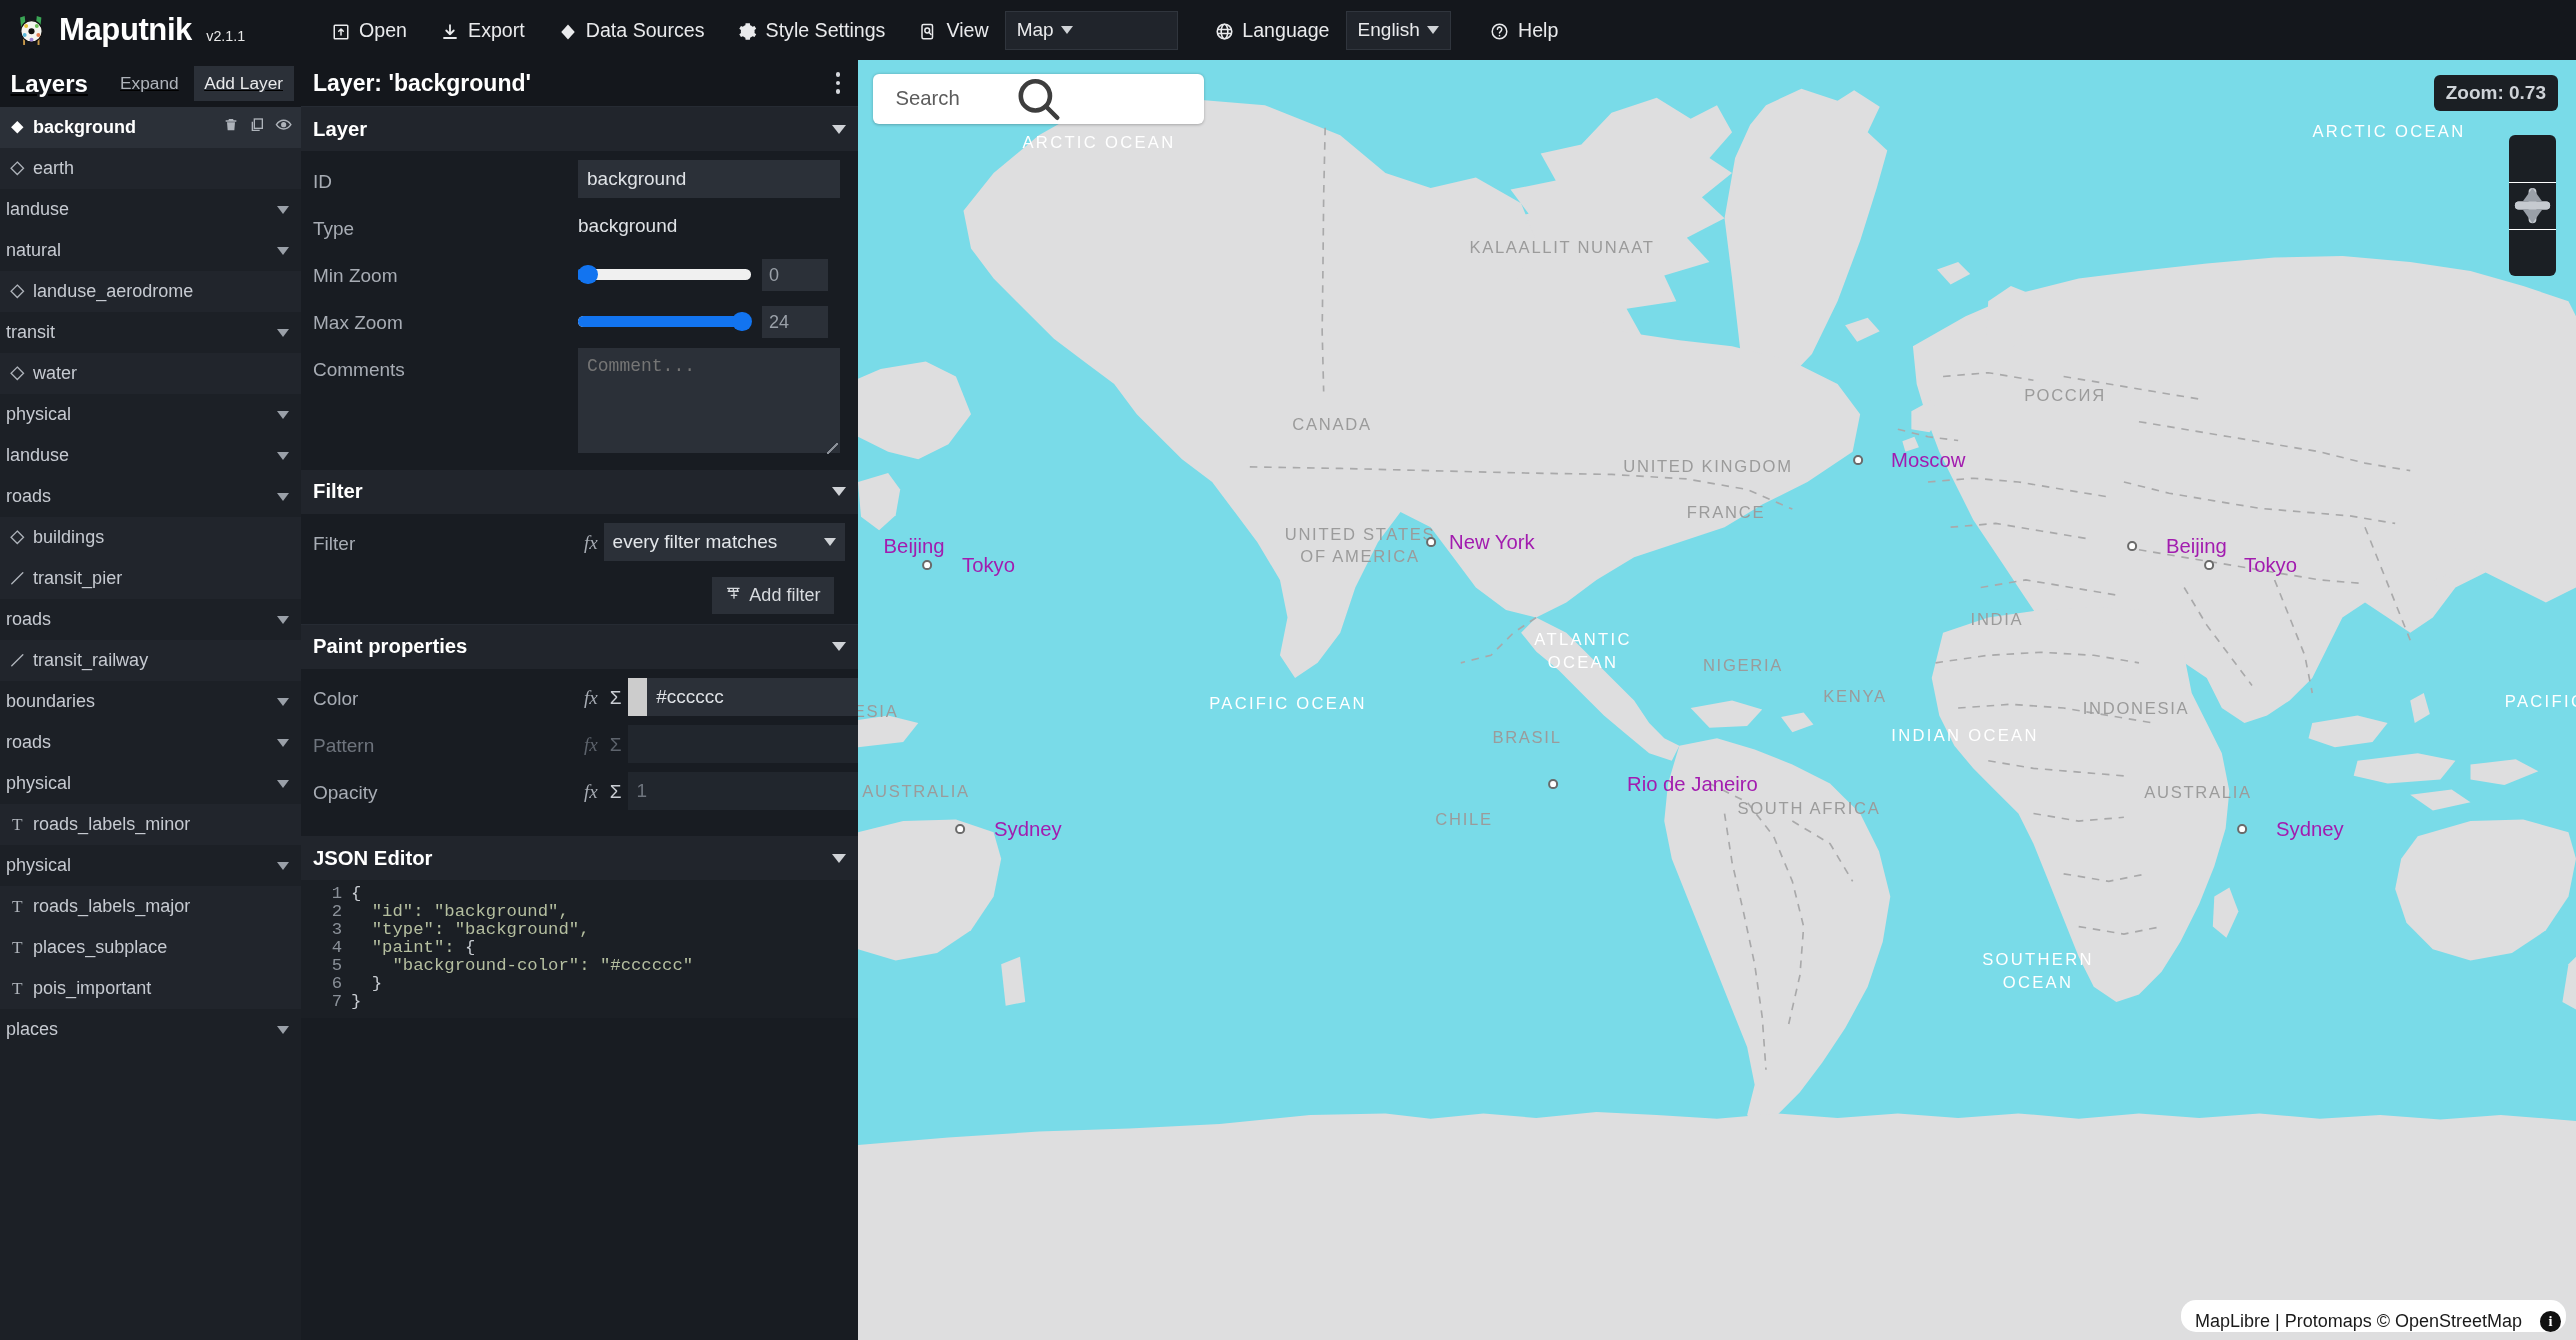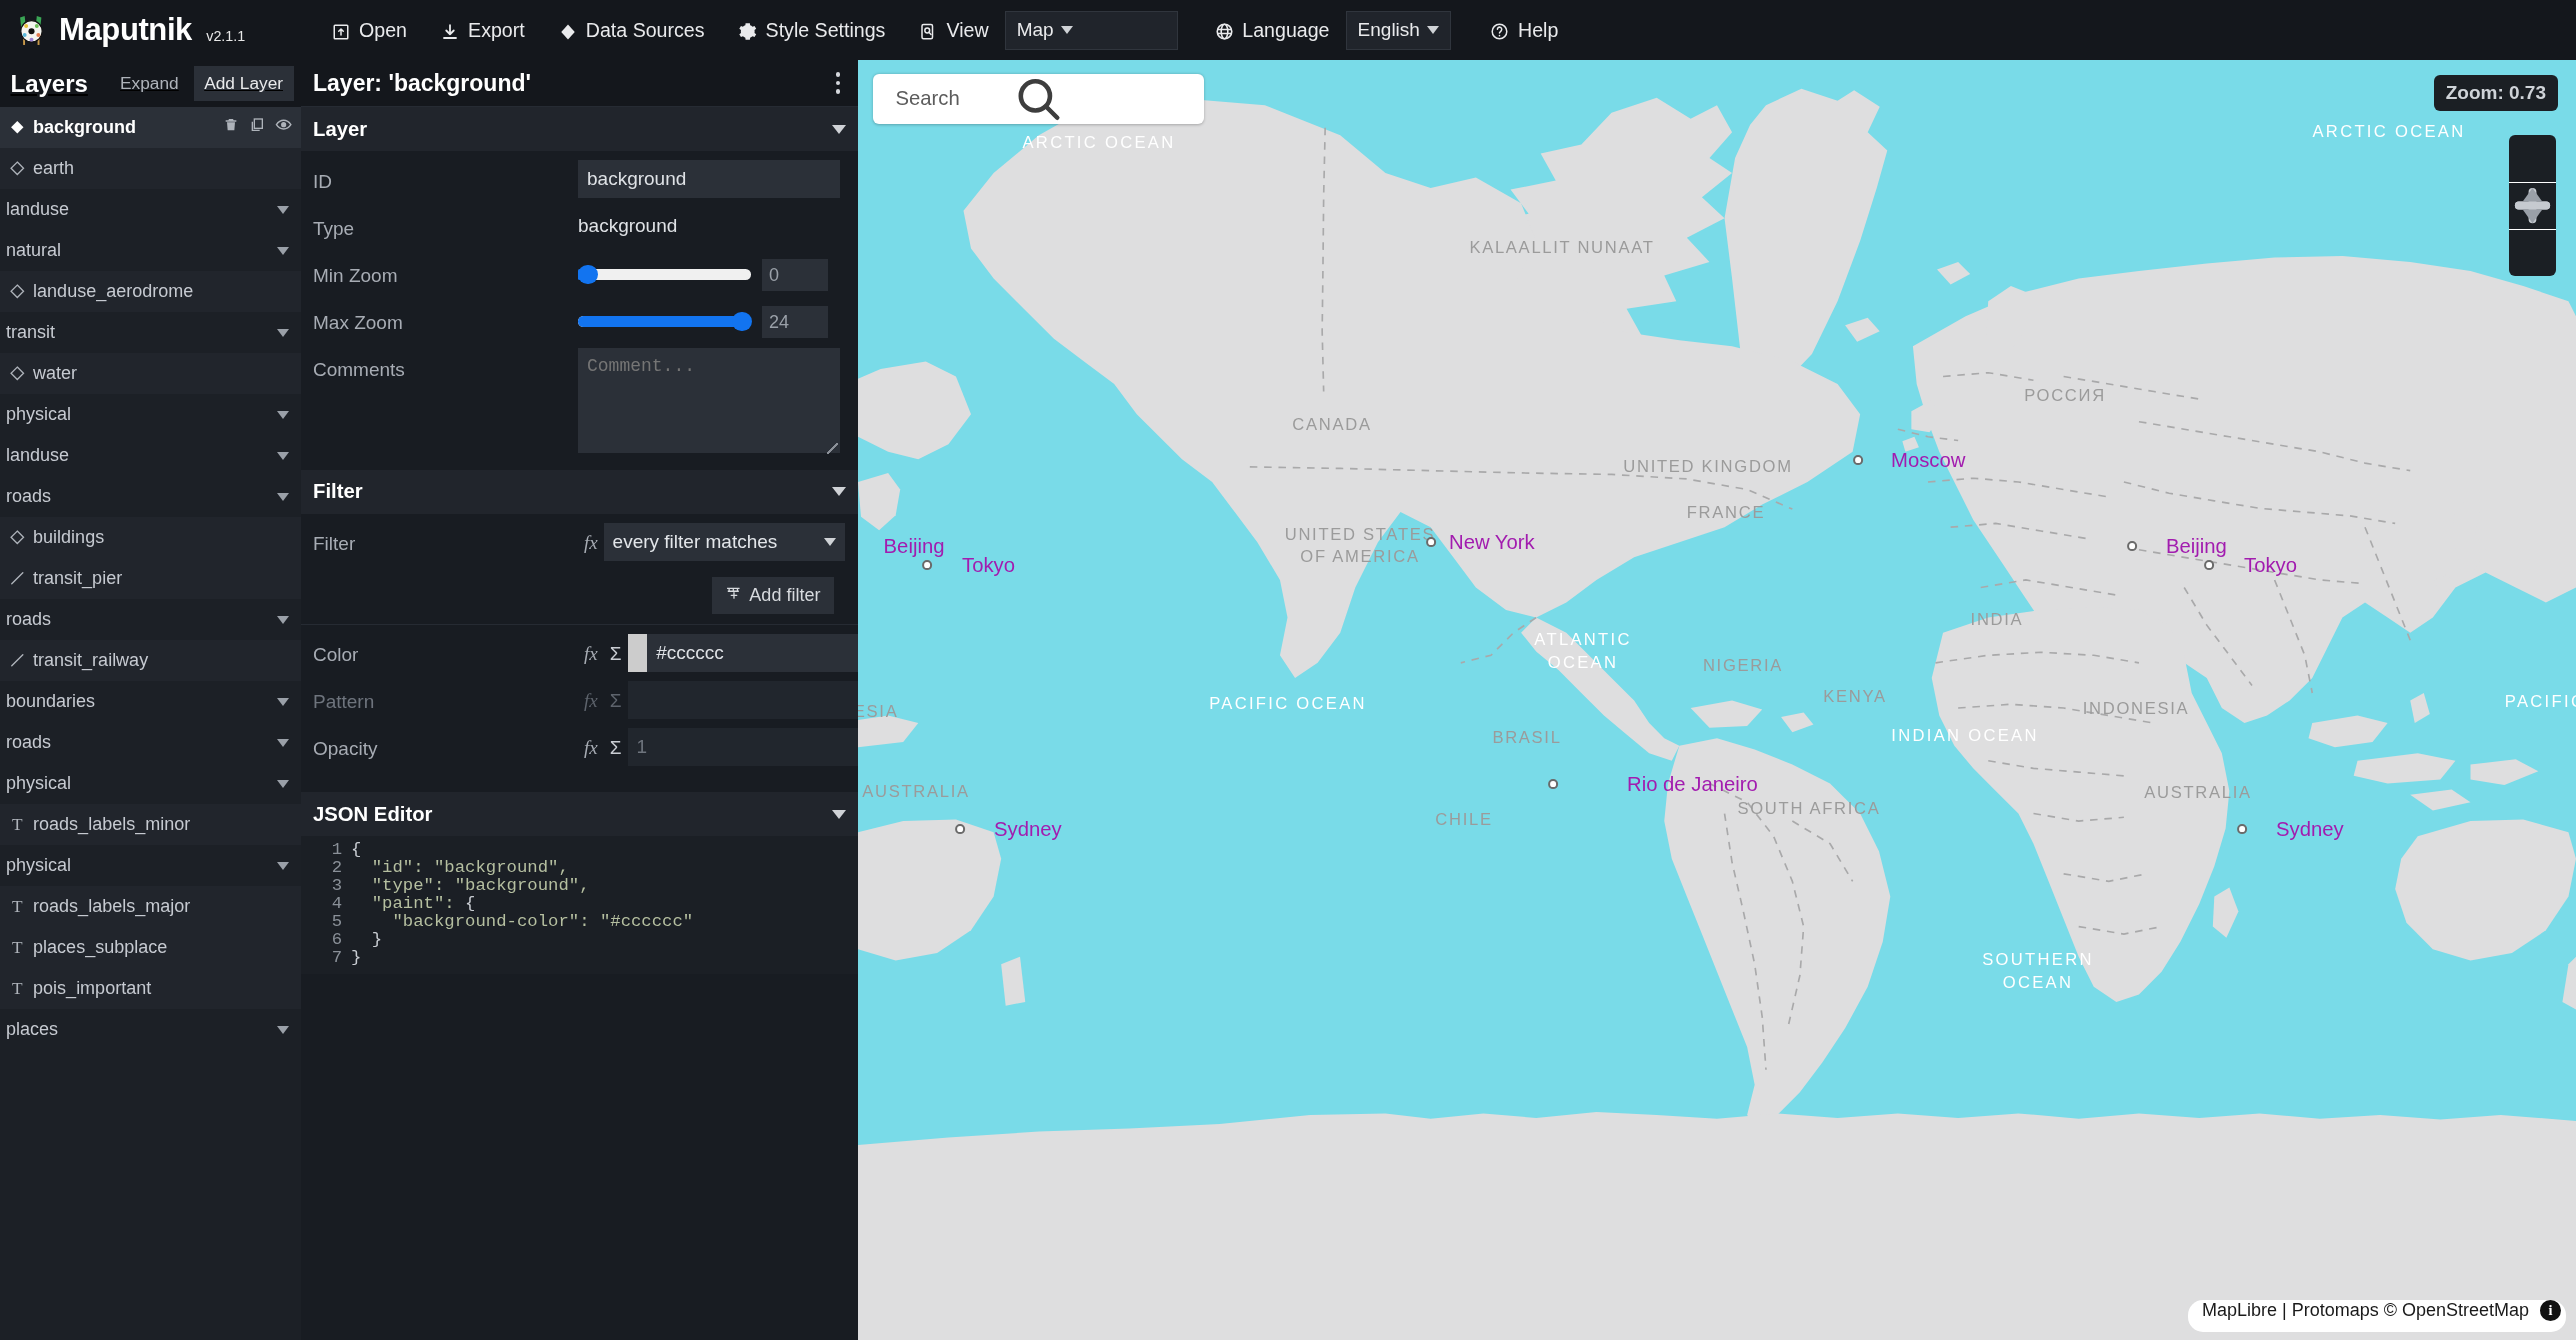--- a/index.html
+++ b/index.html
@@ -148,21 +148,21 @@
   }
   .mapctl {
     position: absolute; right: 19.6px; top: 75px; width: 47px; background: #1b1f24;
     border-radius: 6px; overflow: hidden; z-index: 20;
   }
   .mapctl div { height: 47px; display: flex; align-items: center; justify-content: center; cursor: pointer; }
   .mapctl div + div { border-top: 1.5px solid #fff; }
 
   .attrib {
     position: absolute; right: 10.5px; bottom: 9px; background: #fff; border-radius: 15px;
-    height: 32px; display: flex; align-items: flex-start; padding: 0 4.5px 0 13.6px; gap: 11px;
+    height: 32px; display: flex; align-items: flex-end; padding: 0 4.5px 0 13.6px; gap: 18px;
     font-size: 18px; color: #1a1a1a; z-index: 20;
   }
   .info-dot { width: 21px; height: 21px; border-radius: 50%; background: #111; color: #fff;
     font-size: 14.3px; font-weight: 700; display: flex; align-items: center; justify-content: center;
     font-family: "Liberation Serif", serif; cursor: pointer; }
 
   .mlabel { position: absolute; transform: translate(-50%, -50%); white-space: nowrap;
     pointer-events: none; font-family: "Liberation Sans", sans-serif; }
   .mlabel.country { color: #9b9b9b; font-size: 16.6px; letter-spacing: 1.7px; text-align: center; }
   .mlabel.ocean { color: #ffffff; font-size: 16.6px; letter-spacing: 2.3px; text-align: center; }
@@ -528,20 +528,24 @@
                 <path d="M3 5h18M6 5v4M12 5v4M18 5v4M4 9h16"></path>
                 <path d="M9 15h8M13 11v8" stroke-linecap="round"></path>
               </svg>
             </span>
             <span>Add filter</span>
           </span>
         </div>
       </div>
       <div class="divider"></div>
 
+      <div class="section-head">
+        <span>Paint properties</span>
+        <span class="sh-caret"></span>
+      </div>
       <div class="section-body">
         <div class="field">
           <span class="field-label">Color</span>
           <div class="field-ctrl">
             <span class="fx">fx</span>
             <span class="sigma">Σ</span>
             <span class="colorchip" id="colorchip" style="background: rgb(204, 204, 204);"></span>
             <span class="colorin">#cccccc</span>
           </div>
         </div>

